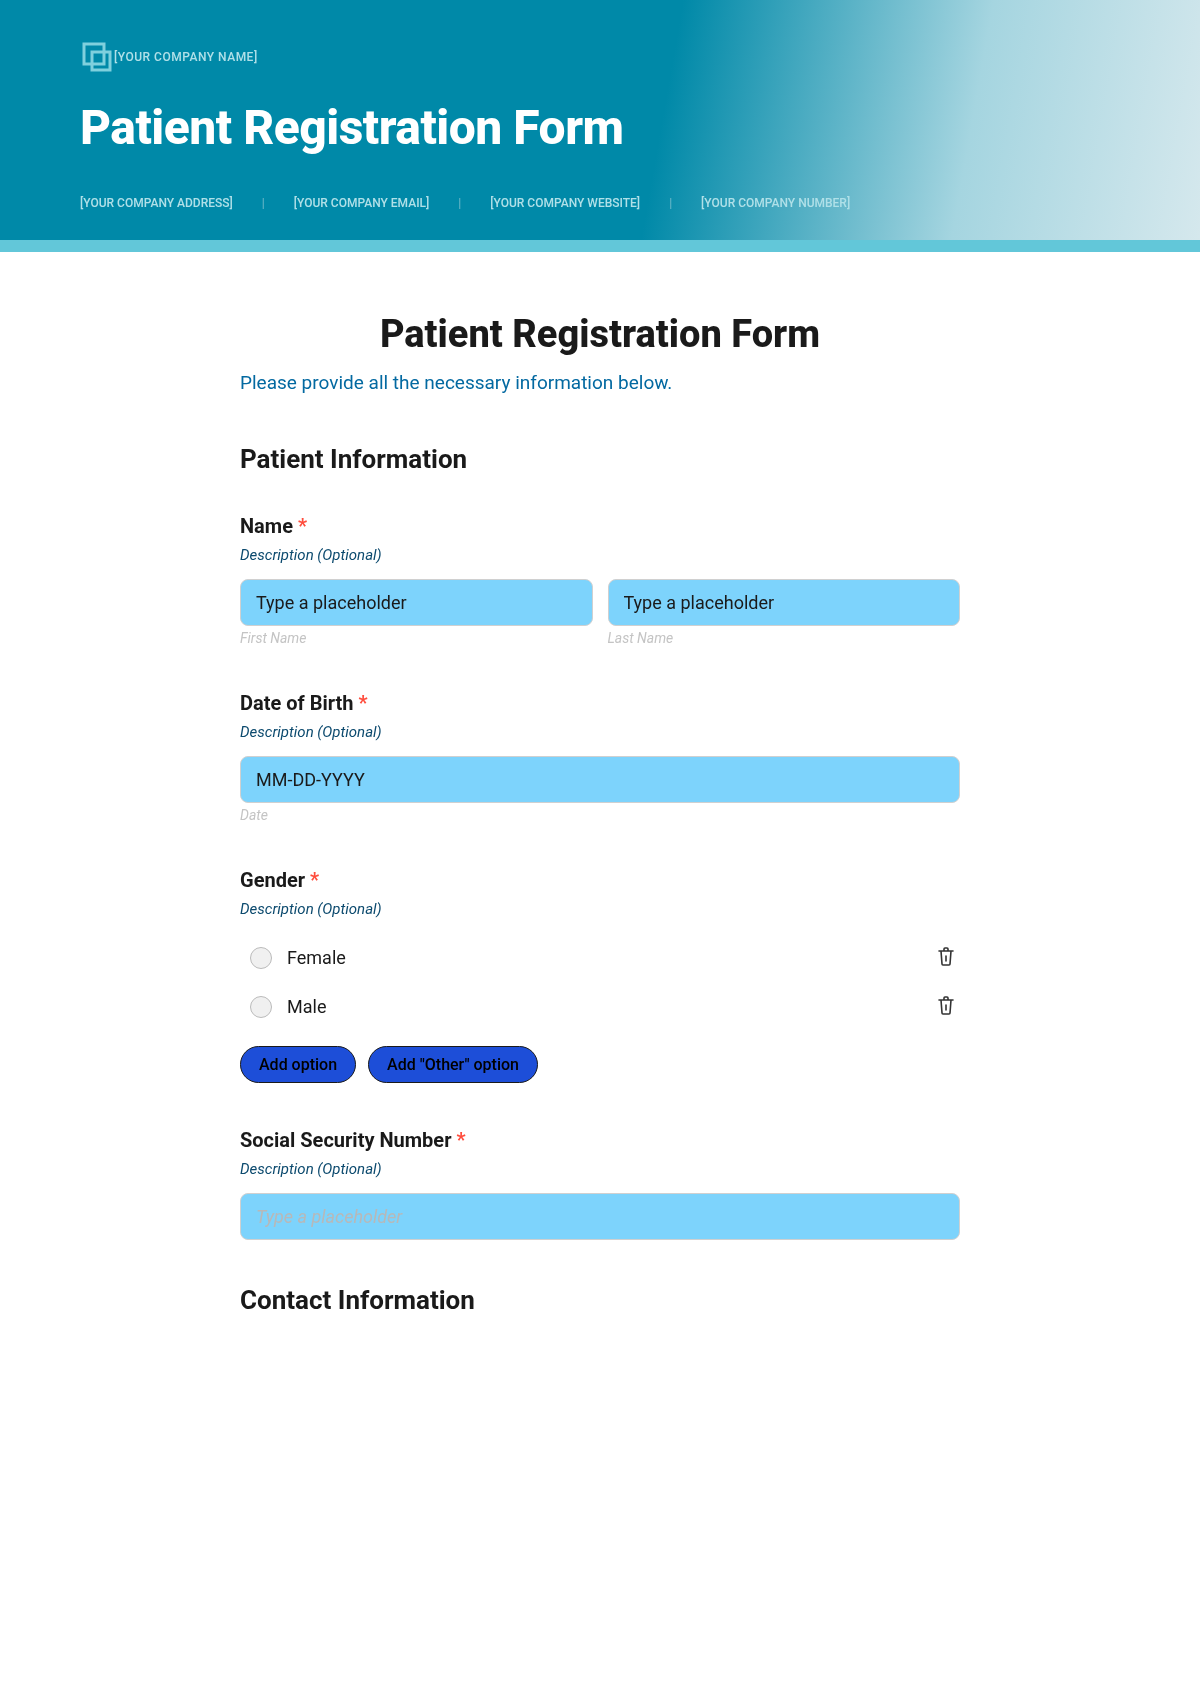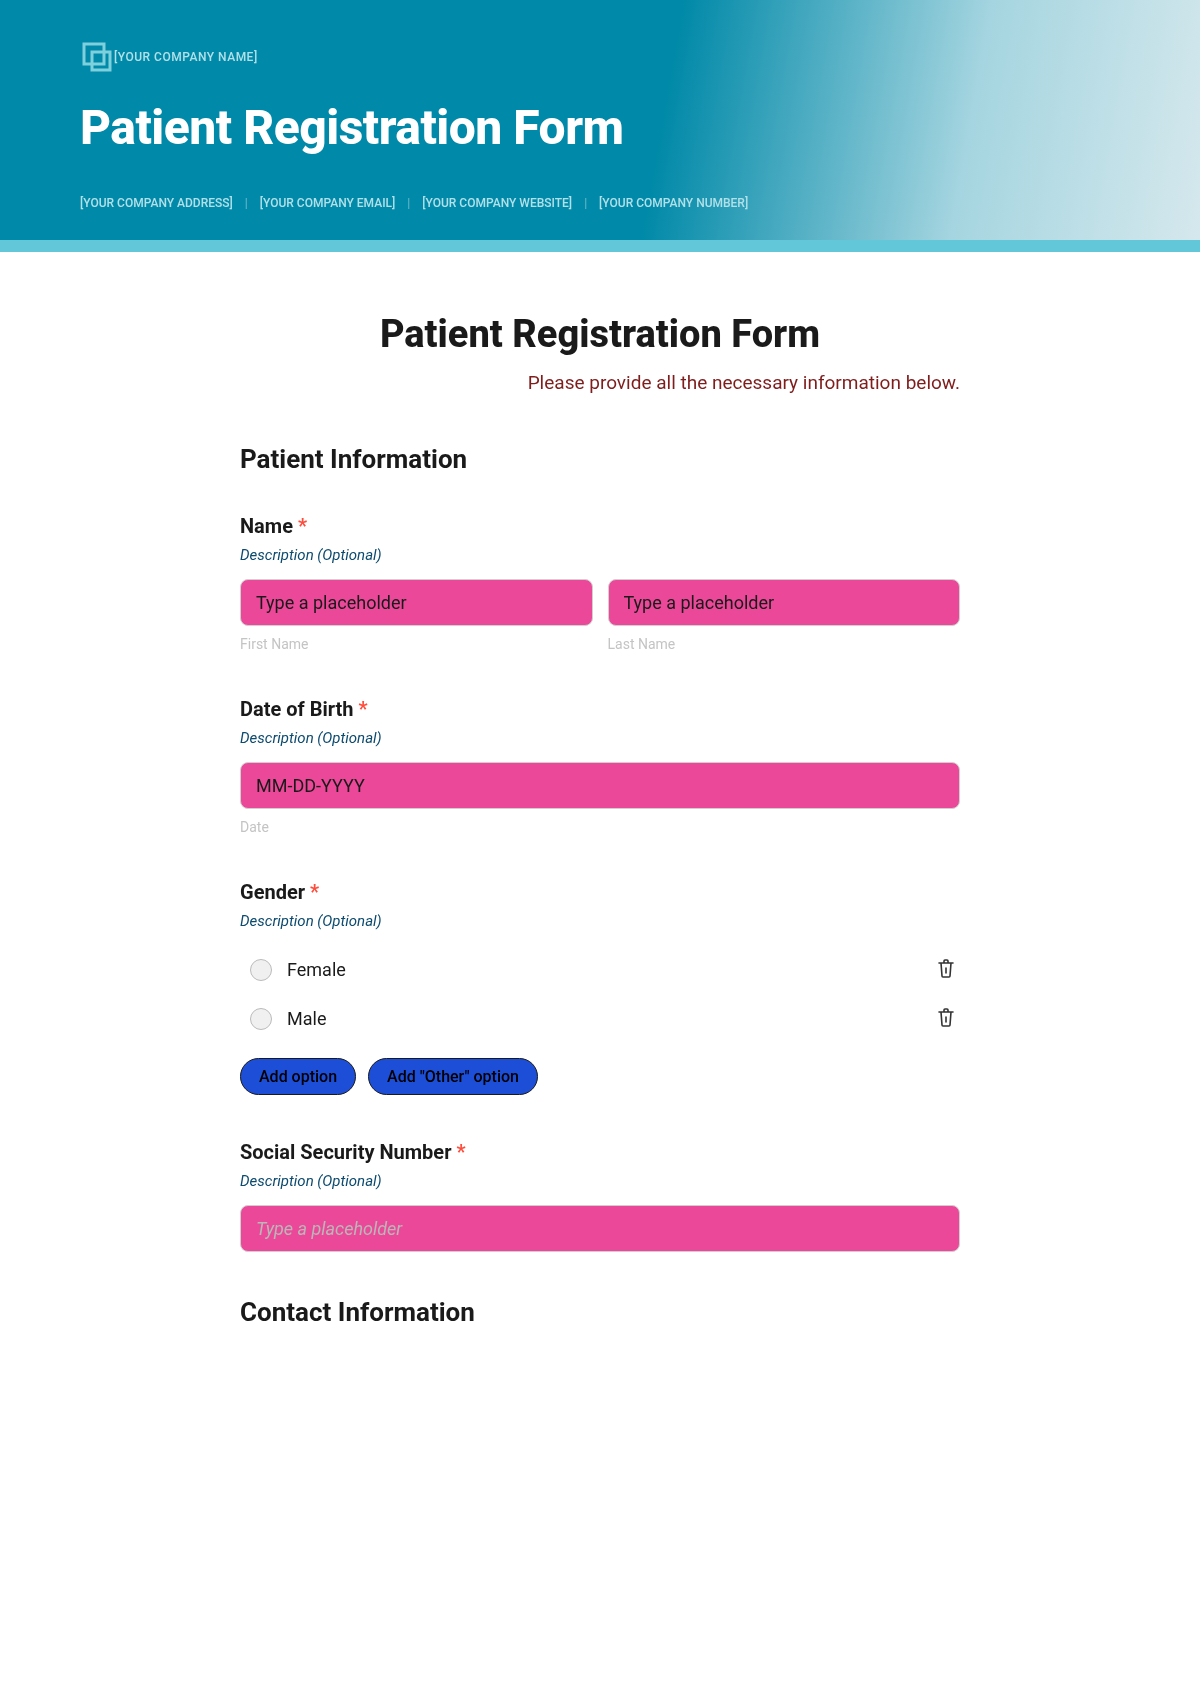--- a/index.html
+++ b/index.html
@@ -34,21 +34,21 @@
       font-weight: 500;
     }
     .hero-title {
       font-size: 48px;
       font-weight: 800;
       margin-bottom: 40px;
       letter-spacing: -0.5px;
     }
     .hero-meta {
       display: flex;
-      gap: 0;
+      gap: 17px;
       font-size: 12px;
       color: #b0e0e8;
       font-weight: 500;
       align-items: center;
     }
     .hero-meta span {
       padding: 0 12px;
     }
     .hero-meta span:first-child {
       padding-left: 0;
@@ -67,23 +67,23 @@
       padding: 60px 20px 40px;
     }
     .form-title {
       font-size: 38px;
       font-weight: 800;
       text-align: center;
       margin-bottom: 15px;
       color: #1a1a1a;
     }
     .form-subtitle {
-      text-align: right;
+      text-align: left;
       font-size: 19px;
-      color: #7f1d1d;
+      color: #0369a1;
       margin-bottom: 50px;
     }
     .section-title {
       font-size: 26px;
       font-weight: 700;
       margin-bottom: 40px;
       color: #1a1a1a;
     }
     .field-group {
       margin-bottom: 45px;
@@ -110,31 +110,32 @@
     .input-col {
       flex: 1;
     }
     .text-input {
       width: 100%;
       padding: 12px 15px;
       font-size: 18px;
       border: 1px solid #d0d0d0;
       border-radius: 8px;
       color: #1a1a1a;
-      background: #ec4899;
+      background: #7dd3fc;
       font-family: inherit;
     }
     .text-input::placeholder {
       color: #b8b8b8;
       font-style: italic;
     }
     .sublabel {
       font-size: 14px;
       color: #c4c4c4;
-      margin-top: 10px;
+      margin-top: 4px;
+      font-style: italic;
     }
     .radio-group {
       margin-top: 5px;
     }
     .radio-row {
       display: flex;
       align-items: center;
       justify-content: space-between;
       padding: 8px 0;
     }

